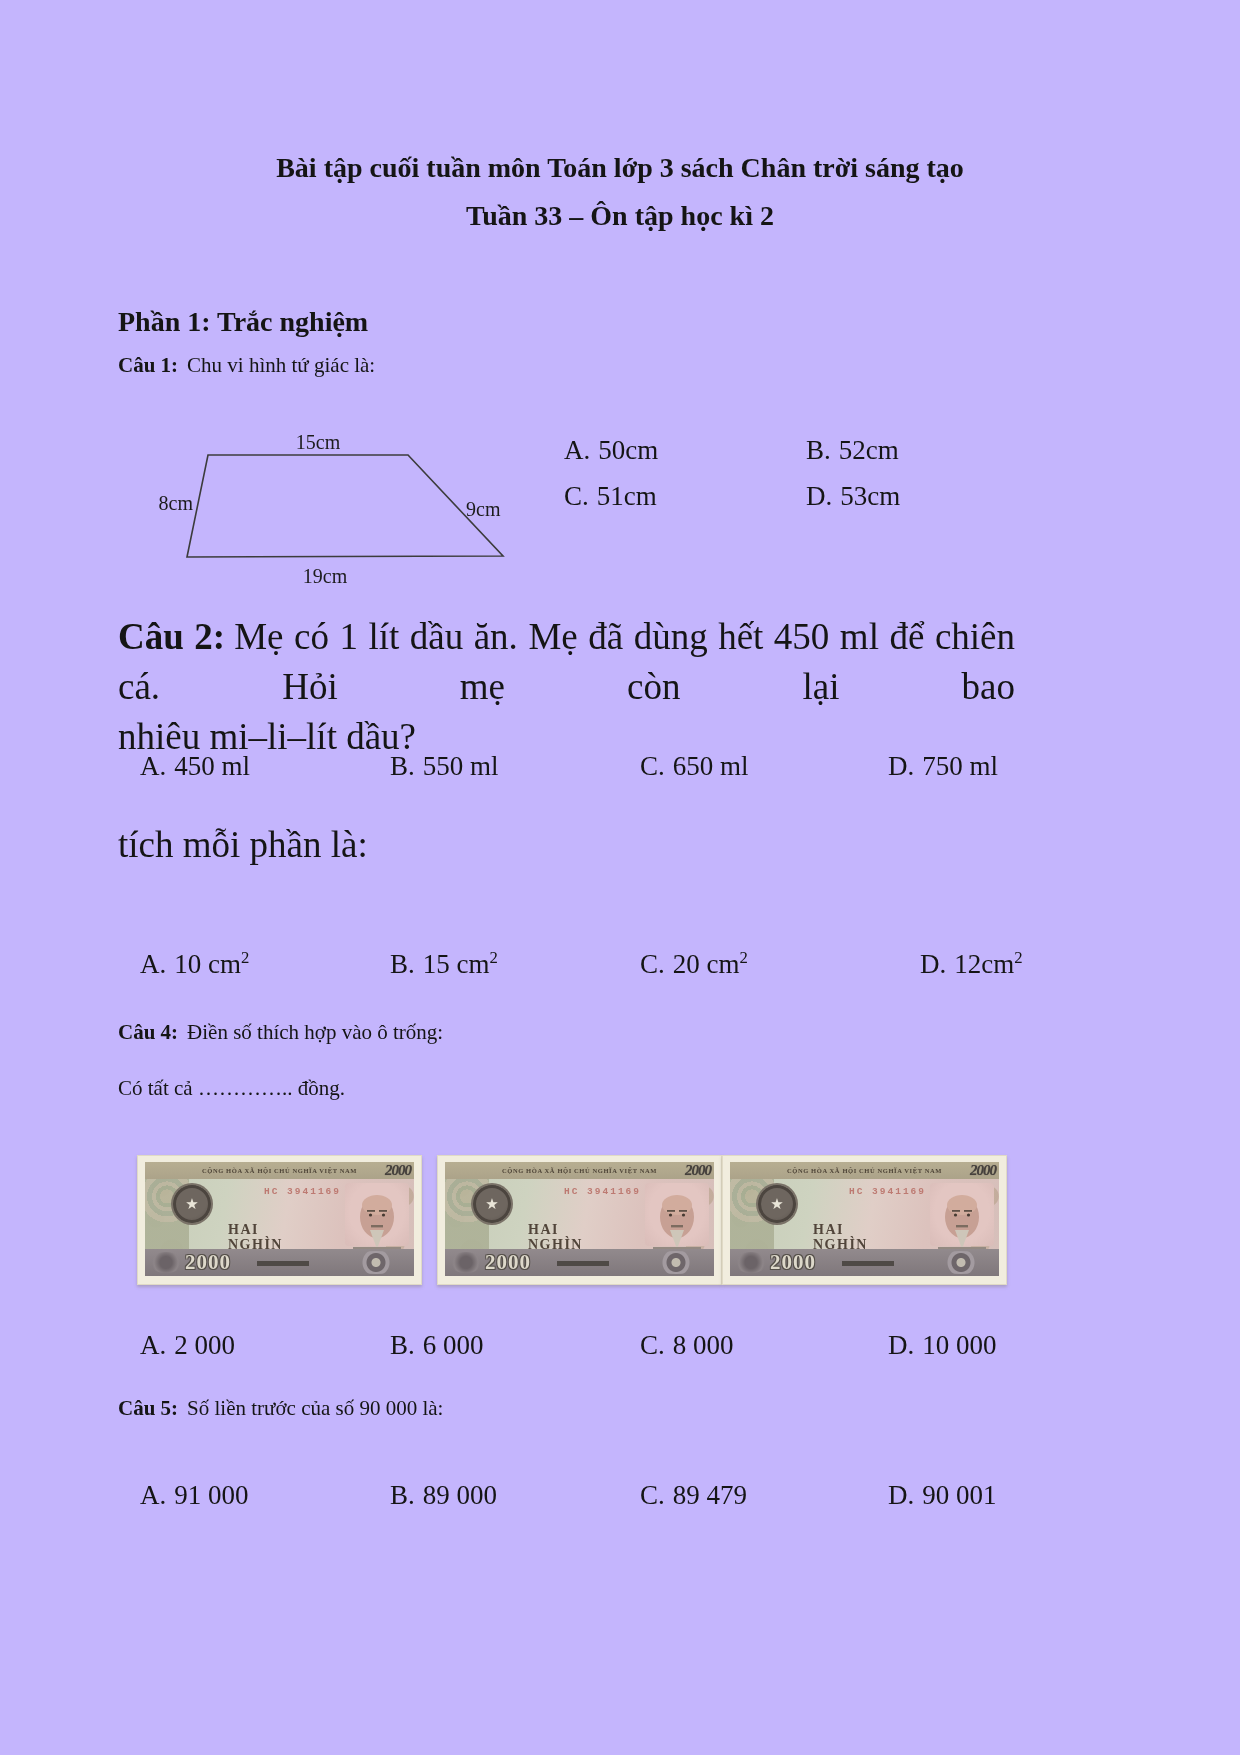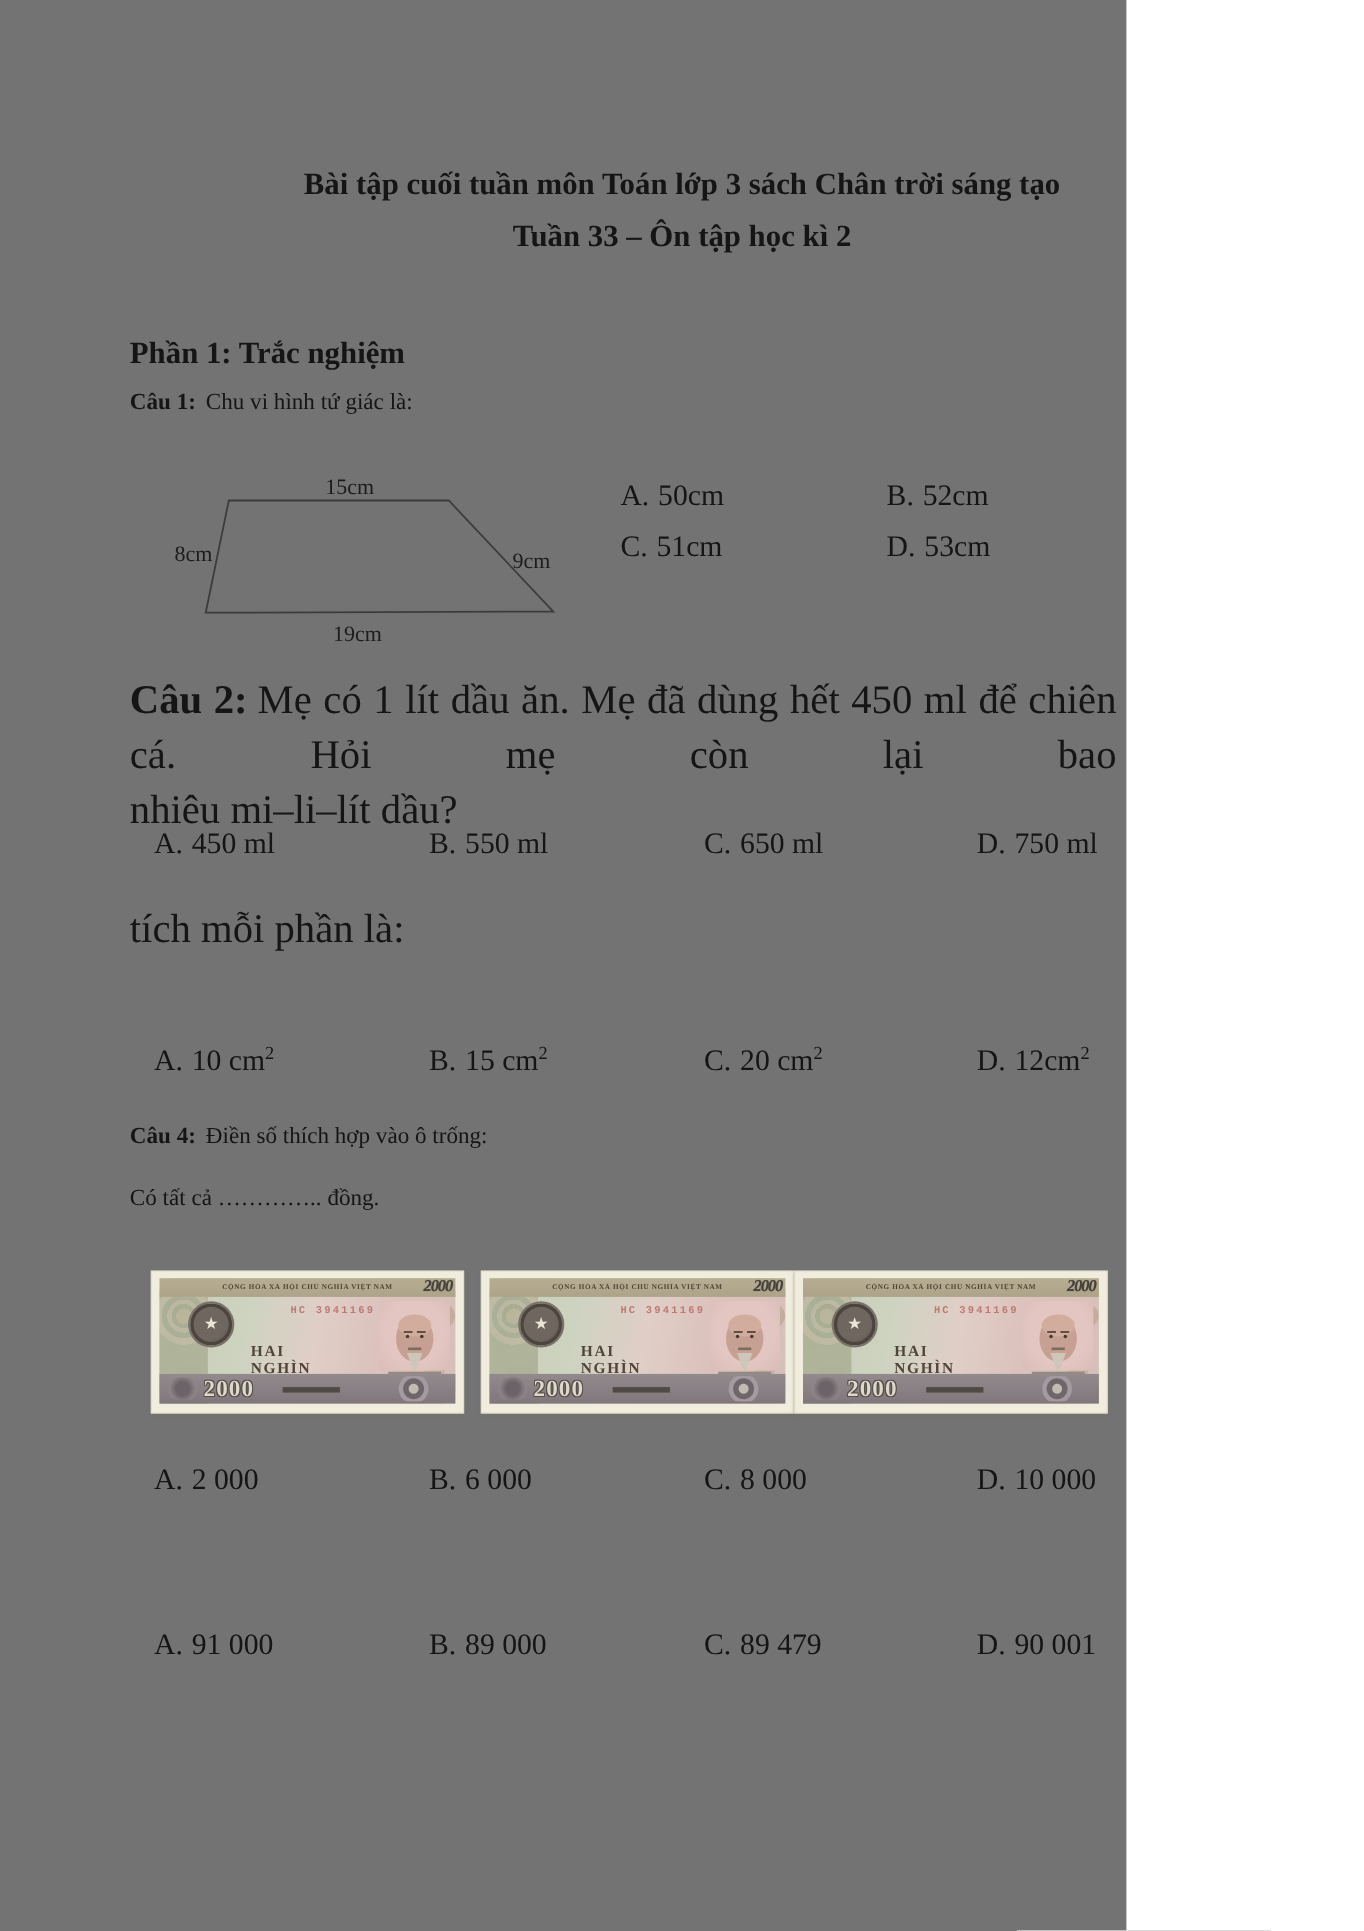--- a/index.html
+++ b/index.html
@@ -1,17 +1,17 @@
 <!DOCTYPE html>
 <html><head>
 <meta charset="utf-8">
 <style>
   html,body{margin:0;padding:0;background:#ffffff;}
   .page{
-    position:relative;width:1024px;height:1755px;background:#737373;
+    position:relative;width:1240px;height:1755px;background:#c4b5fd;
     font-family:"Liberation Serif","DejaVu Serif",serif;color:#151515;overflow:hidden;
   }
   .abs{position:absolute;}
   .center{left:0;width:1240px;text-align:center;}
   .title{font-size:28px;font-weight:bold;}
   .body-txt{font-size:21px;}
   .para{left:118px;width:897px;font-size:37px;line-height:50px;}
   .jline{text-align:justify;text-align-last:justify;}
   .qlabel{font-weight:bold;margin-right:9px;}
   .opt{position:absolute;font-size:27px;white-space:nowrap;}
@@ -99,21 +99,21 @@
   <span class="opt c2" style="top:751px;"><span>B.</span><span class="val">550 ml</span></span>
   <span class="opt c3" style="top:751px;"><span>C.</span><span class="val">650 ml</span></span>
   <span class="opt c4" style="top:751px;"><span>D.</span><span class="val">750 ml</span></span>
 
   <div class="abs para" style="top:820px;">
     <div>tích mỗi phần là:</div>
   </div>
   <span class="opt c1" style="top:949px;"><span>A.</span><span class="val">10 cm</span><sup>2</sup></span>
   <span class="opt c2" style="top:949px;"><span>B.</span><span class="val">15 cm</span><sup>2</sup></span>
   <span class="opt c3" style="top:949px;"><span>C.</span><span class="val">20 cm</span><sup>2</sup></span>
-  <span class="opt c4" style="top:949px;"><span>D.</span><span class="val">12cm</span><sup>2</sup></span>
+  <span class="opt c4" style="top:949px;margin-left:32px;"><span>D.</span><span class="val">12cm</span><sup>2</sup></span>
 
   <div class="abs body-txt" style="left:118px;top:1020px;">
     <span class="qlabel">Câu 4:</span><span>Điền số thích hợp vào ô trống:</span>
   </div>
   <div class="abs body-txt" style="left:118px;top:1076px;">Có tất cả ………….. đồng.</div>
 
   <div class="note" style="left:137px;">
     <div class="n-inner">
       <div class="n-deco"></div>
       <div class="n-top">
@@ -222,18 +222,21 @@
         <span class="n-bar"></span>
       </div>
     </div>
   </div>
 
   <span class="opt c1" style="top:1330px;"><span>A.</span><span class="val">2 000</span></span>
   <span class="opt c2" style="top:1330px;"><span>B.</span><span class="val">6 000</span></span>
   <span class="opt c3" style="top:1330px;"><span>C.</span><span class="val">8 000</span></span>
   <span class="opt c4" style="top:1330px;"><span>D.</span><span class="val">10 000</span></span>
 
+  <div class="abs body-txt" style="left:118px;top:1396px;">
+    <span class="qlabel">Câu 5:</span><span>Số liền trước của số 90 000 là:</span>
+  </div>
   <span class="opt c1" style="top:1480px;"><span>A.</span><span class="val">91 000</span></span>
   <span class="opt c2" style="top:1480px;"><span>B.</span><span class="val">89 000</span></span>
   <span class="opt c3" style="top:1480px;"><span>C.</span><span class="val">89 479</span></span>
   <span class="opt c4" style="top:1480px;"><span>D.</span><span class="val">90 001</span></span>
 
 </div>
 
 </body></html>

